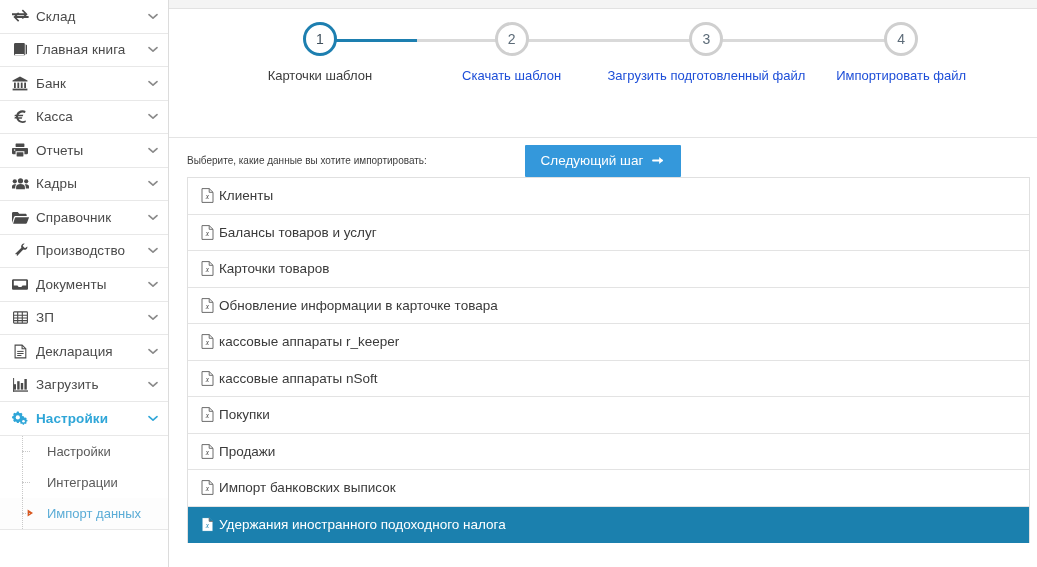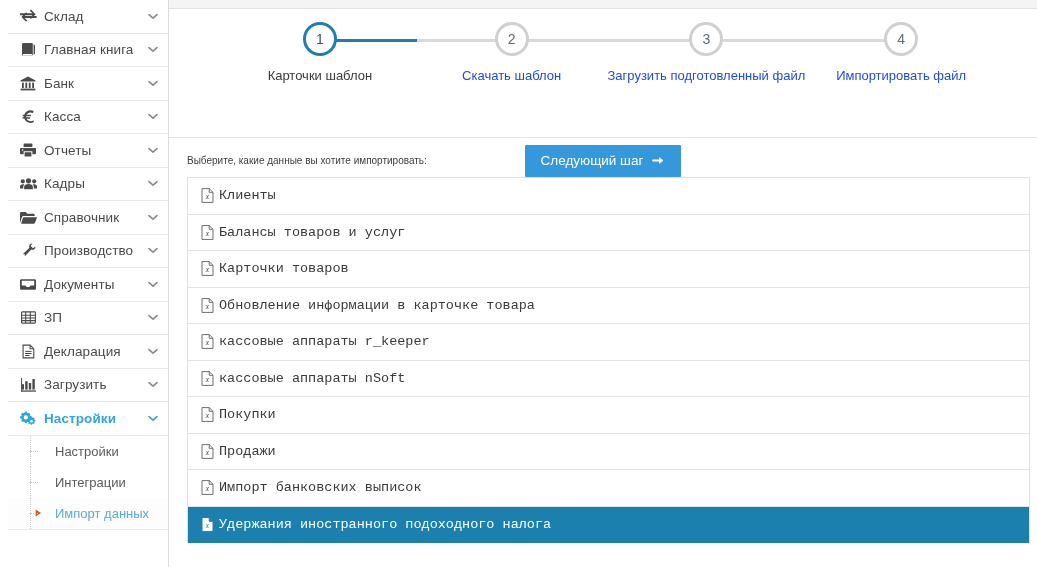--- a/index.html
+++ b/index.html
@@ -25,21 +25,20 @@
   
   .sidebar {
     width: 169px;
     min-width: 169px;
     height: 567px;
     background: #ffffff;
     border-right: 1px solid #dcdcdc;
     box-sizing: border-box;
     overflow: hidden;
     position: relative;
-    padding-left: 8px;
   }
   .nav-item {
     display: flex;
     align-items: center;
     height: 33.5px;
     padding: 0 9px 0 10px;
     border-bottom: 1px solid #e8e8e8;
     box-sizing: border-box;
     background: #fff;
     cursor: pointer;
@@ -269,21 +268,21 @@
     display: flex;
     align-items: center;
   }
   .list-item.selected {
     background: #1b80ae;
     color: #ffffff;
     border-bottom-color: #1b80ae;
   }
   .list-item.selected .xls-icon svg .pg { fill: #ffffff; stroke: #1b80ae; }
   .list-item.selected .xls-icon svg .lt { fill: #1b80ae; }
-  .item-label { white-space: nowrap; font-family: Liberation Mono, monospace; }
+  .item-label { white-space: nowrap; }
 </style>
 </head>
 <body>
 
 <div class="app">
 
   <nav class="sidebar" id="sidebar">
       <div class="nav-item">
         <span class="nav-icon">
           <svg width="17" height="14" viewBox="0 0 17 14" fill="currentColor">

